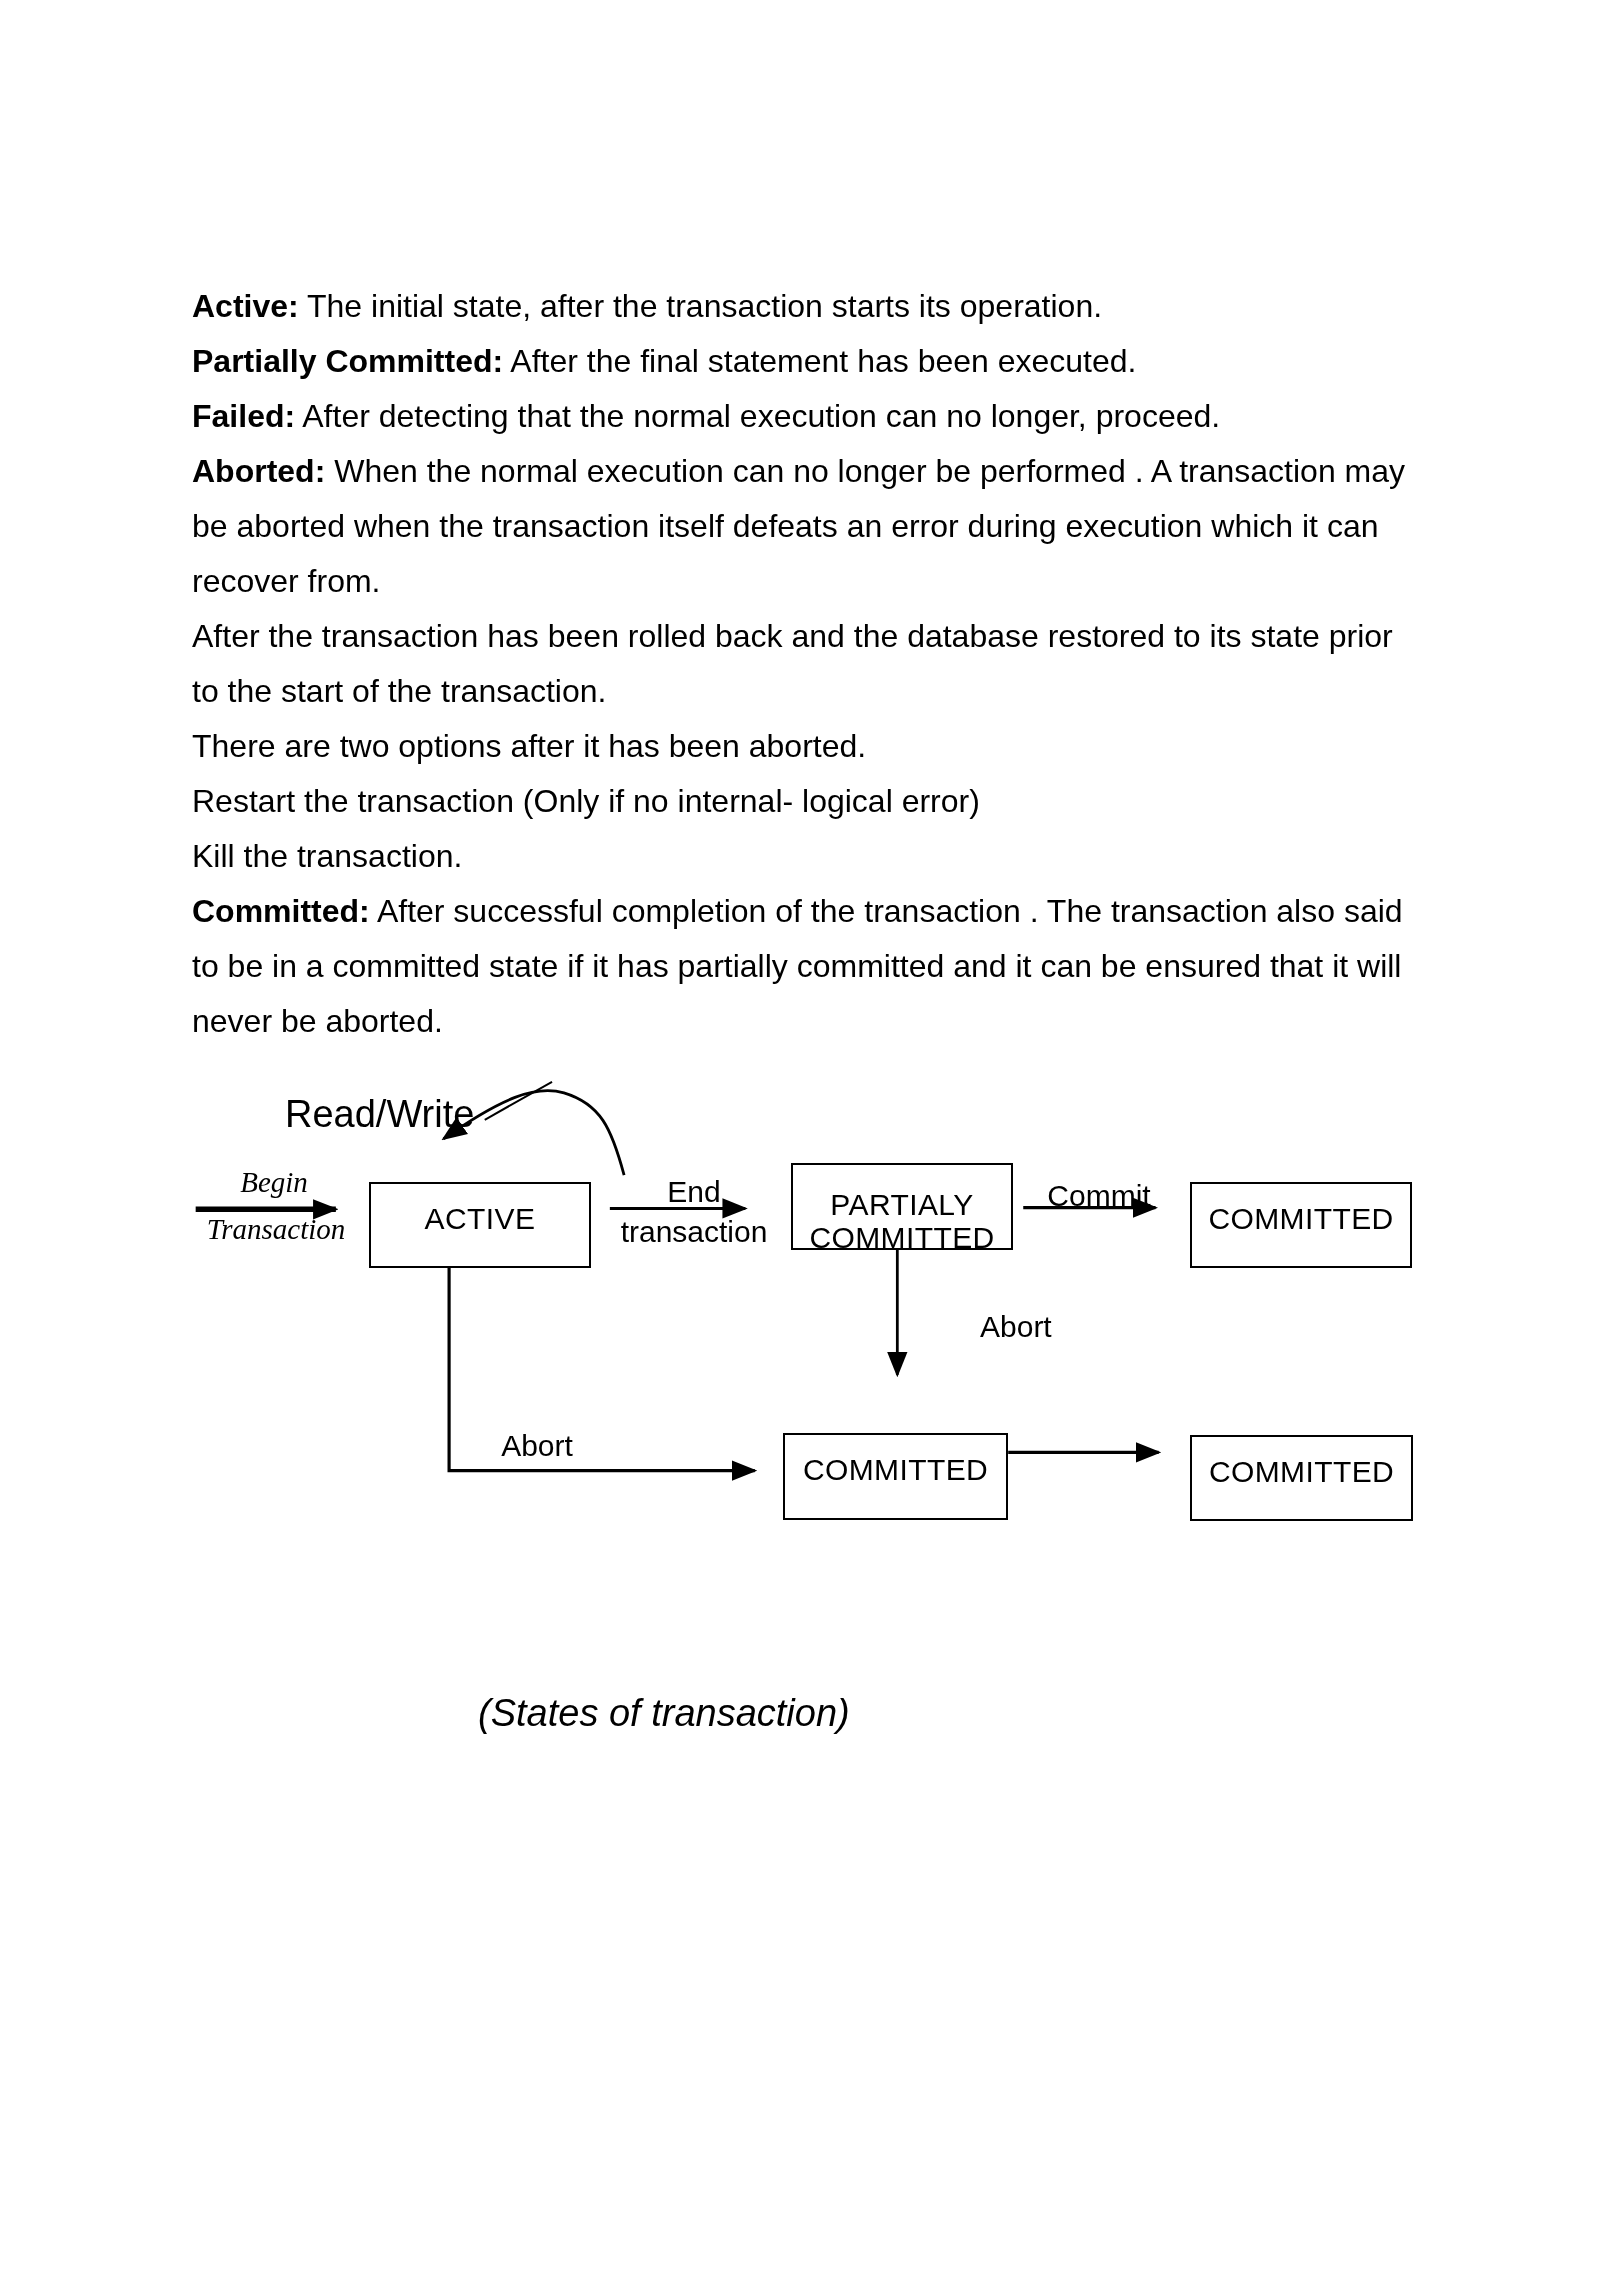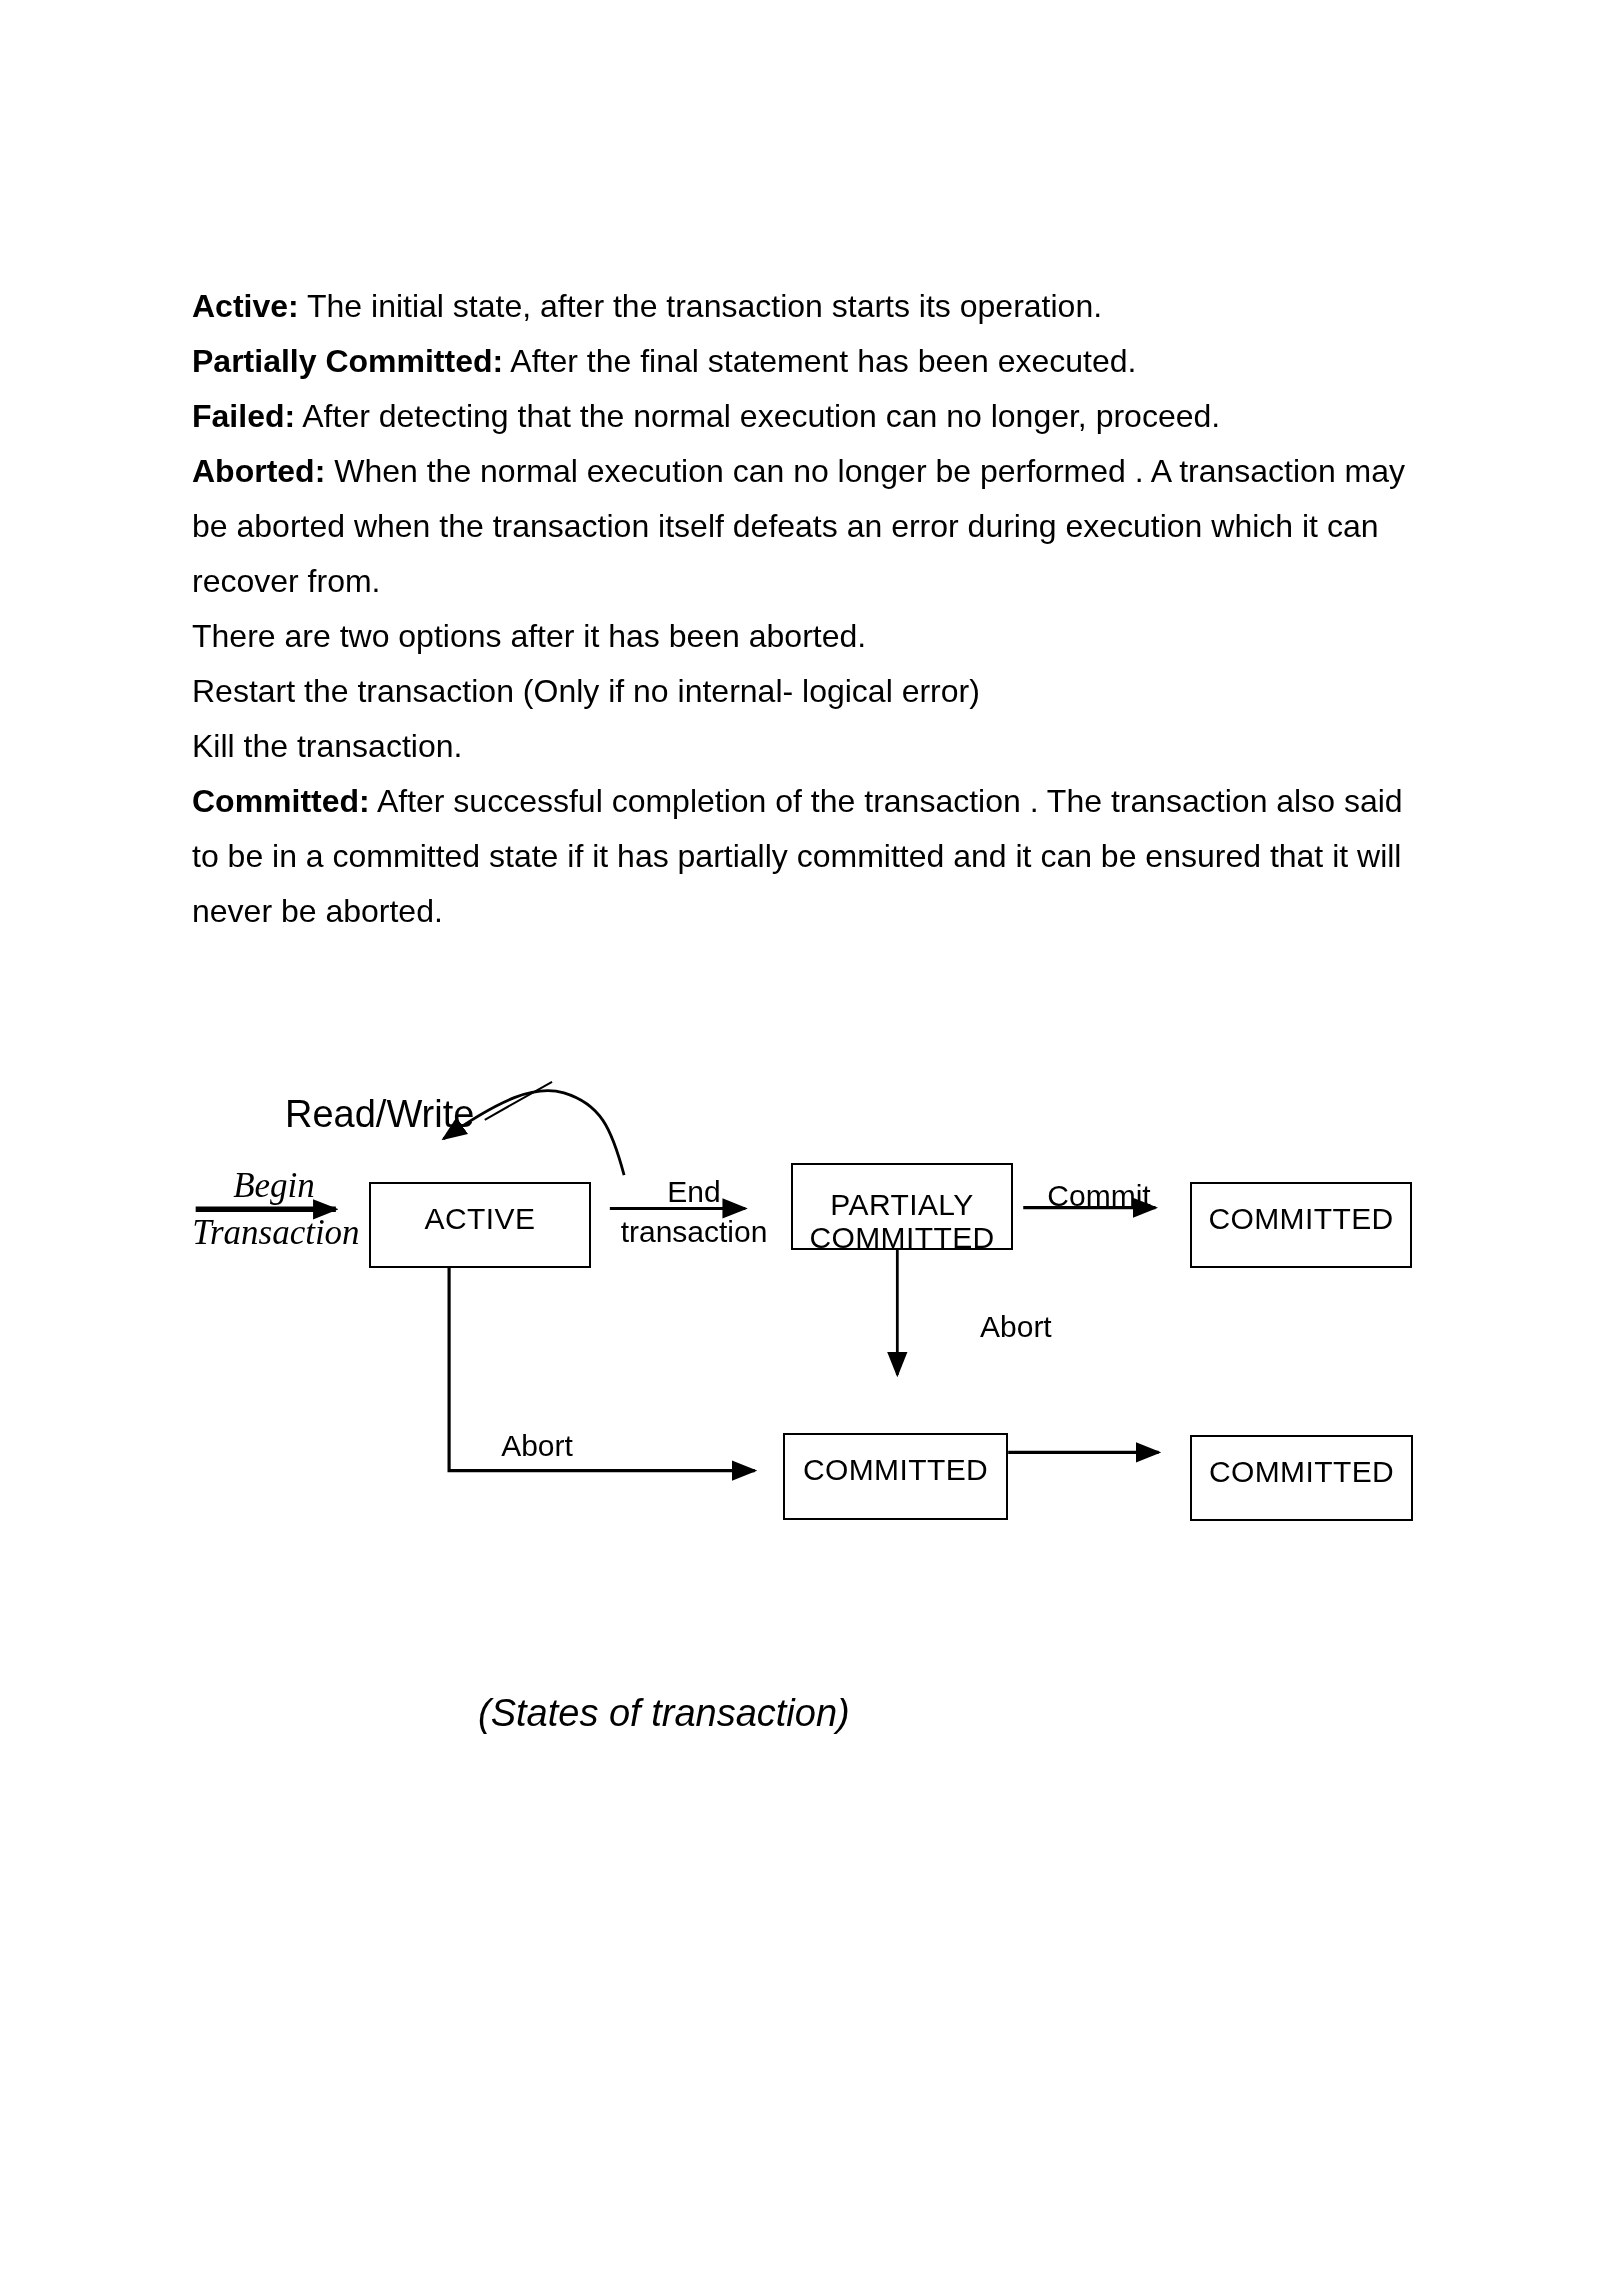--- a/index.html
+++ b/index.html
@@ -40,35 +40,36 @@
     position:absolute;
     font-size:30px;
     color:#000000;
     z-index:3;
     white-space:nowrap;
   }
   .centered{text-align:center;}
   .serif-italic{
     font-family:"Liberation Serif", serif;
     font-style:italic;
-    font-size:35px;
+    font-size:29px;
   }
   .big-label{font-size:38px;margin-top:40px;}
   svg .edge{stroke:#000000;fill:none;}
 </style>
 </head>
 <body>
 
 <div class="page">
 
   <div class="text-block">
     <p><span class="lead">Active:</span><span> The initial state, after the transaction starts its operation.</span></p>
     <p><span class="lead">Partially Committed:</span><span> After the final statement has been executed.</span></p>
     <p><span class="lead">Failed:</span><span> After detecting that the normal execution can no longer, proceed.</span></p>
     <p><span class="lead">Aborted:</span><span> When the normal execution can no longer be performed . A transaction may be aborted when the transaction itself defeats an error during execution which it can recover from.</span></p>
+    <p><span class="lead"></span><span>After the transaction has been rolled back and the database restored to its state prior to the start of the transaction.</span></p>
     <p><span class="lead"></span><span>There are two options after it has been aborted.</span></p>
     <p><span class="lead"></span><span>Restart the transaction (Only if no internal- logical error)</span></p>
     <p><span class="lead"></span><span>Kill the transaction.</span></p>
     <p><span class="lead">Committed:</span><span> After successful completion of the transaction . The transaction also said to be in a committed state if it  has partially committed and it can be ensured that it will never be aborted.</span></p>
   </div>
 
   <svg class="diagram-svg" viewBox="0 0 2048 2898" xmlns="http://www.w3.org/2000/svg">
     <defs>
       <marker id="arrowhead" viewBox="0 0 10 8" refX="9" refY="4" markerWidth="32" markerHeight="26" orient="auto" markerUnits="userSpaceOnUse">
         <path d="M0,0 L10,4 L0,8 Z" fill="#000000"></path>

